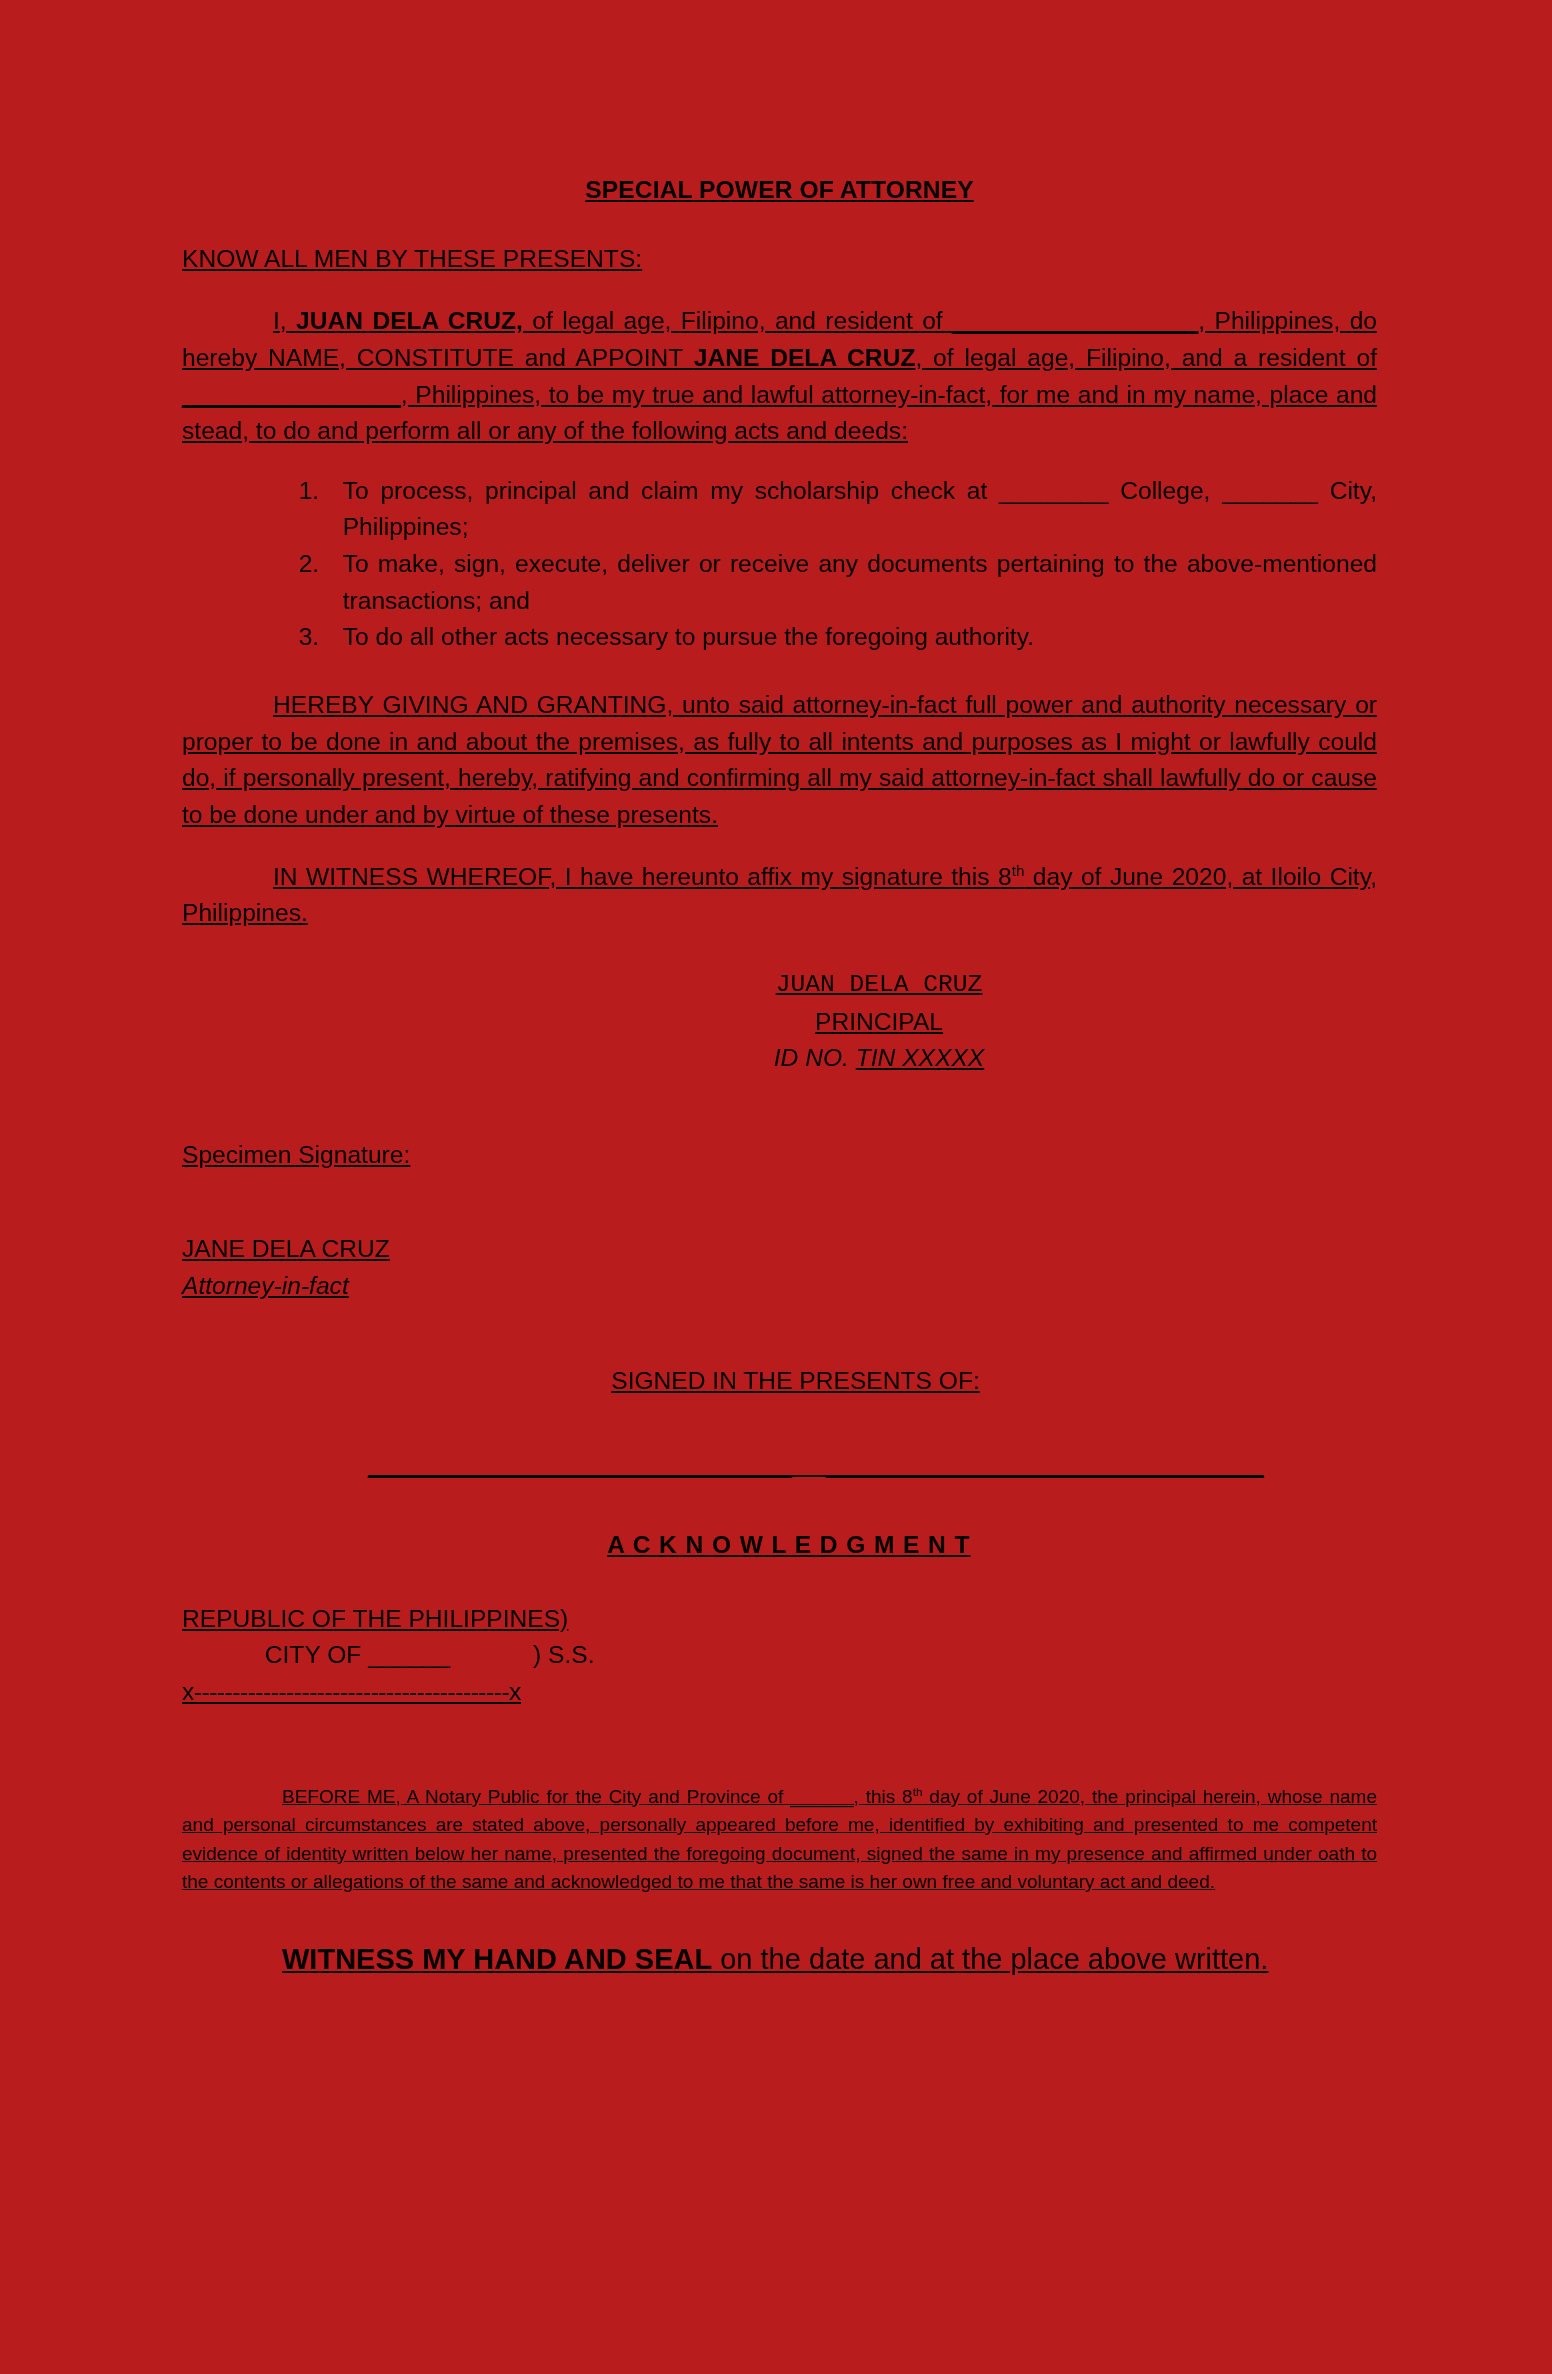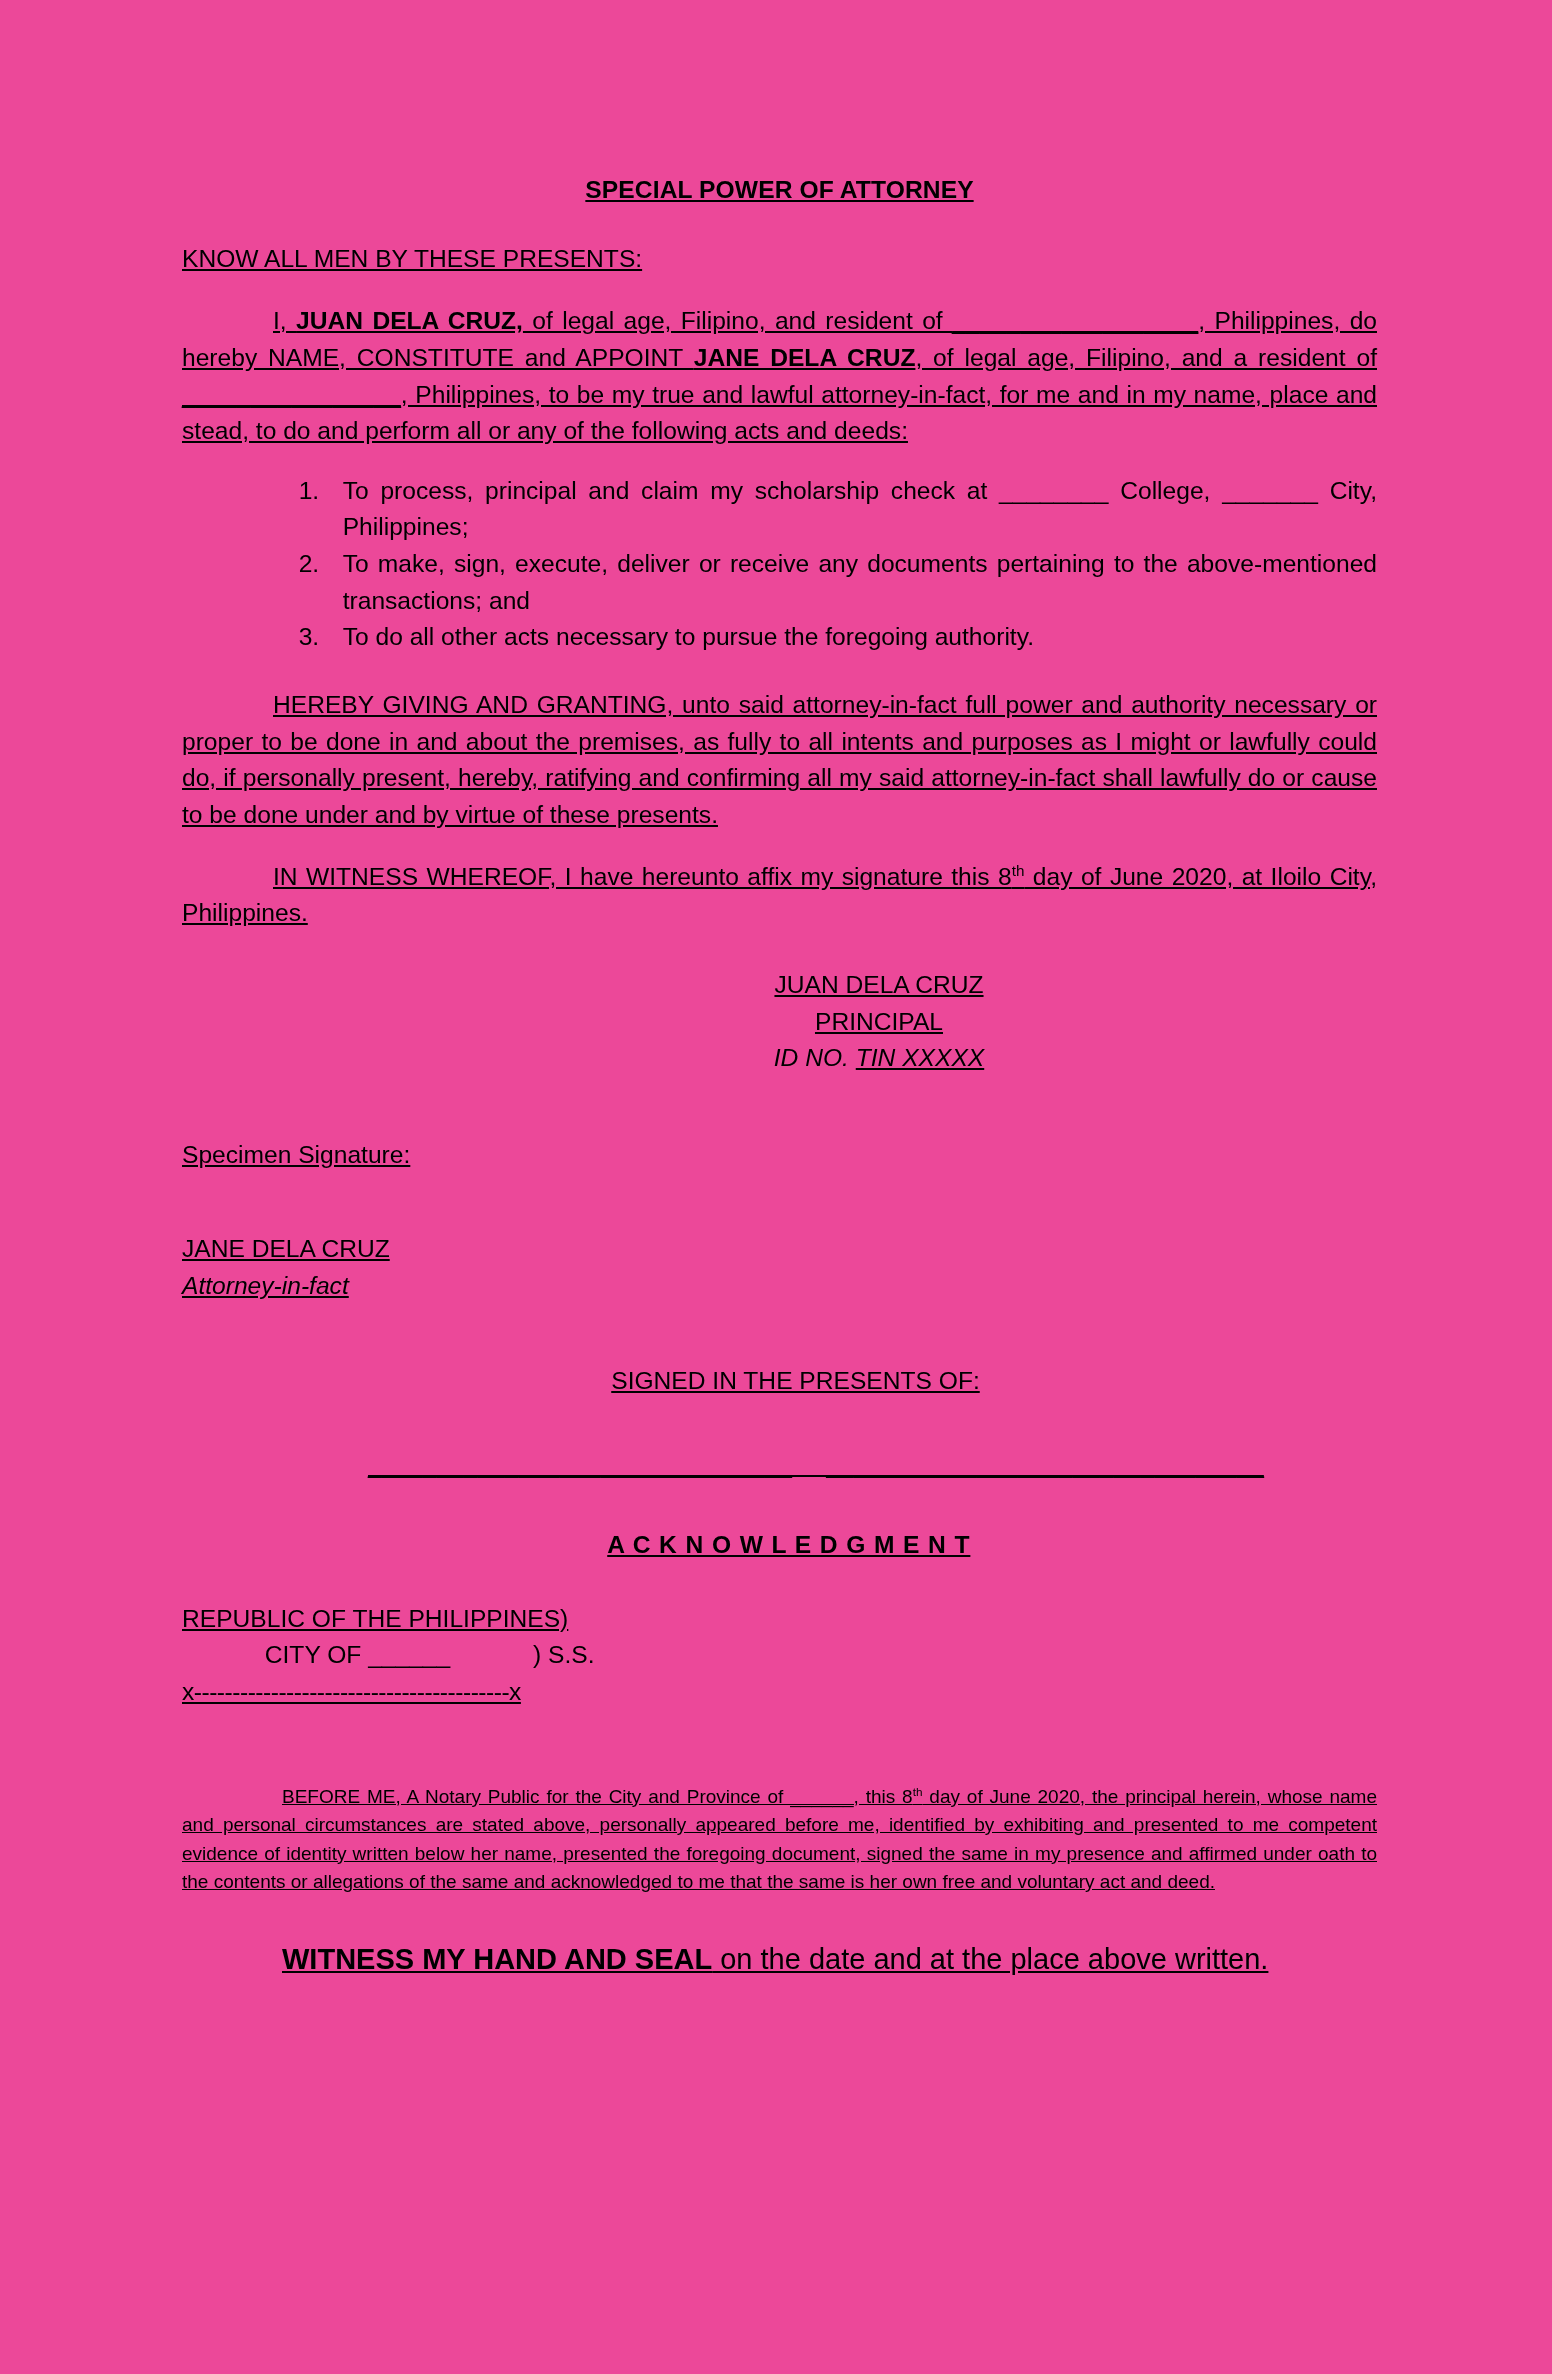--- a/index.html
+++ b/index.html
@@ -5,21 +5,21 @@
 <style>
   html, body {
     margin: 0;
     padding: 0;
     background: #ffffff;
   }
   .page {
     position: relative;
     width: 1553px;
     height: 2375px;
-    background: #ec4899;
+    background: #b91c1c;
     box-sizing: border-box;
     padding: 172px 176px 16px 182px;
     font-family: "Liberation Sans", sans-serif;
     color: #000000;
     font-size: 24.6px;
     line-height: 1.49;
   }
   .doc-title {
     text-align: center;
     font-weight: bold;
@@ -61,21 +61,21 @@
   }
   ol.acts li::marker {
     font-weight: normal;
   }
   .sig-block {
     margin-top: 35px;
     text-align: center;
     padding-left: 199px;
   }
   .sig-block div { line-height: 1.49; }
-  .sig-name { text-decoration: underline; }
+  .sig-name { text-decoration: underline; font-family: Liberation Mono, monospace; }
   .sig-role { text-decoration: underline; }
   .sig-id { font-style: italic; }
   .sig-id .u { text-decoration: underline; }
   .specimen {
     margin-top: 60px;
   }
   .specimen-name {
     margin-top: 58px;
     text-decoration: underline;
   }

